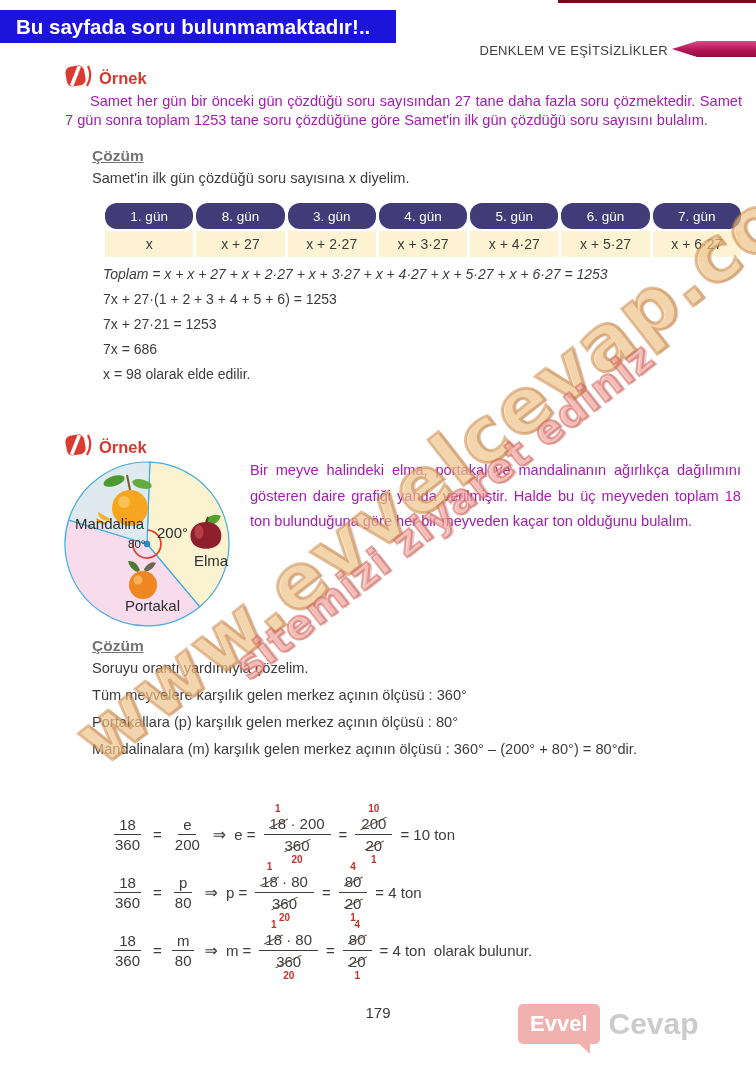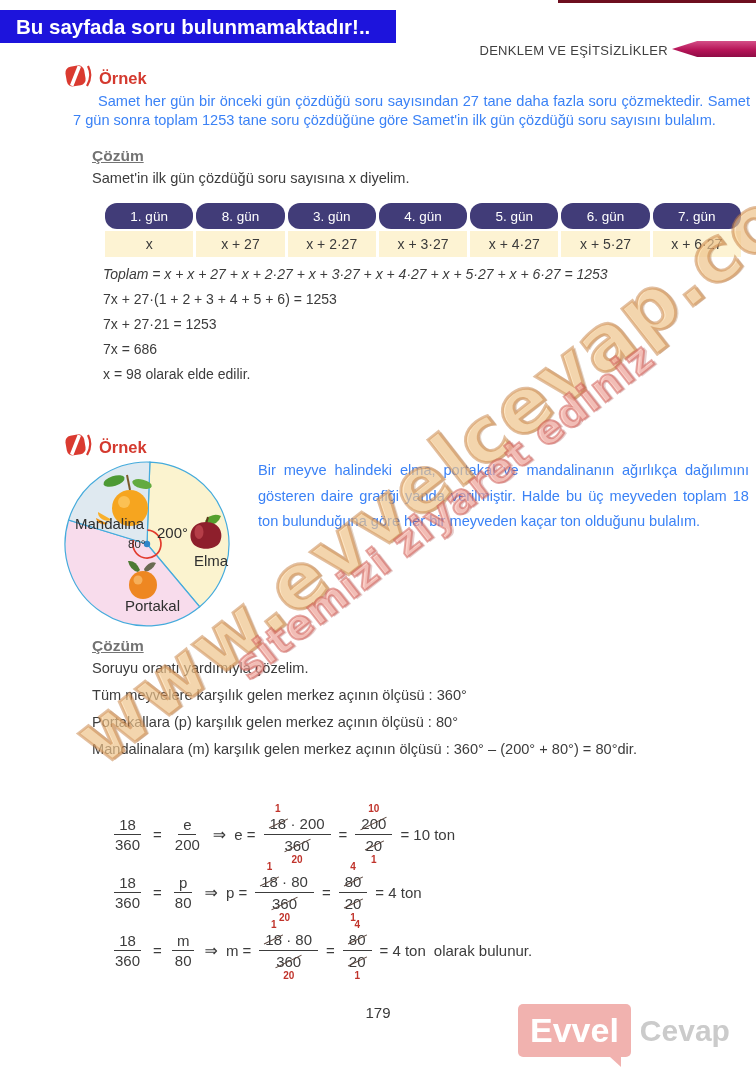--- a/index.html
+++ b/index.html
@@ -15,21 +15,21 @@
     font-size:20.5px;font-weight:bold;line-height:33px;padding-left:16px;box-sizing:border-box;white-space:nowrap;}
   
   .chapter{left:400px;top:43px;width:268px;text-align:right;font-size:13px;color:#3f3f3f;letter-spacing:.3px;}
   .chap-arrow{left:672px;top:41px;width:84px;height:16px;
     background:linear-gradient(#d44e87 0%,#b61457 55%,#8f0c45 100%);
     clip-path:polygon(0 50%,30% 0,100% 0,100% 100%,30% 100%);}
   
   .exhead{display:flex;align-items:center;gap:5px;}
   .exlabel{color:#d43a2f;font-weight:bold;font-size:16.5px;}
   
-  .para{font-size:14.6px;line-height:19px;text-align:justify;color:#3b82f6;margin-left:8px;}
+  .para{font-size:14.6px;line-height:19px;text-align:justify;color:#a21caf;}
   .p1{left:65px;top:92px;width:677px;text-indent:25px;}
   .p2{left:250px;top:458px;width:491px;line-height:25.5px;}
   .cozum{color:#737373;font-weight:bold;font-size:15.5px;text-decoration:underline;}
   .intro{font-size:14.6px;}
   
   .qtable{left:105px;top:203px;width:636px;display:grid;grid-template-columns:repeat(7,1fr);
     grid-auto-rows:26px;gap:2px 3px;}
   .qtable .th{background:#413c78;color:#fff;font-size:13.5px;display:flex;align-items:center;justify-content:center;border-radius:12px;}
   .qtable .td{background:#fdf3d3;color:#3b3b3b;font-size:14px;display:flex;align-items:center;justify-content:center;}
   
@@ -58,21 +58,21 @@
   .cancel .num{position:relative;display:inline-block;}
   .cancel .num::after{content:"";position:absolute;left:-2px;right:-2px;top:48%;
     border-top:1.5px solid #5a453c;transform:rotate(-26deg);}
   .hint{position:absolute;left:50%;transform:translateX(-50%);color:#c0332b;font-size:10px;font-weight:bold;line-height:10px;}
   .hint.top{top:-11px;}
   .hint.bottom{bottom:-11px;}
   .arrowsym{font-size:16px;}
   
   .pageno{left:0;top:1004px;width:756px;text-align:center;font-size:15px;color:#3a3a3a;}
   .logo{left:518px;top:1004px;display:flex;align-items:center;opacity:.85;}
-  .logo .bubble{position:relative;background:#efa5a2;color:#fff;font-weight:bold;font-size:34px;
+  .logo .bubble{position:relative;background:#efa5a2;color:#fff;font-weight:bold;font-size:22px;
     padding:7px 12px;border-radius:5px;}
   .logo .bubble::after{content:"";position:absolute;right:10px;bottom:-10px;width:0;height:0;
     border-top:11px solid #efa5a2;border-left:12px solid transparent;}
   .logo .grey{color:#c2c2c2;font-weight:bold;font-size:30px;margin-left:9px;}
   
   .wm{position:absolute;font-weight:bold;transform-origin:0 0;transform:rotate(-38deg);
     pointer-events:none;white-space:nowrap;z-index:30;font-family:"DejaVu Sans",sans-serif;}
   .wm1{left:58px;top:712px;font-size:76px;letter-spacing:2px;color:rgba(251,211,155,.6);
     -webkit-text-stroke:3px rgba(198,128,66,.5);text-shadow:2px 2px 0 rgba(150,90,40,.25);}
   .wm2{left:226px;top:652px;font-size:40px;letter-spacing:1px;color:rgba(248,178,166,.6);

